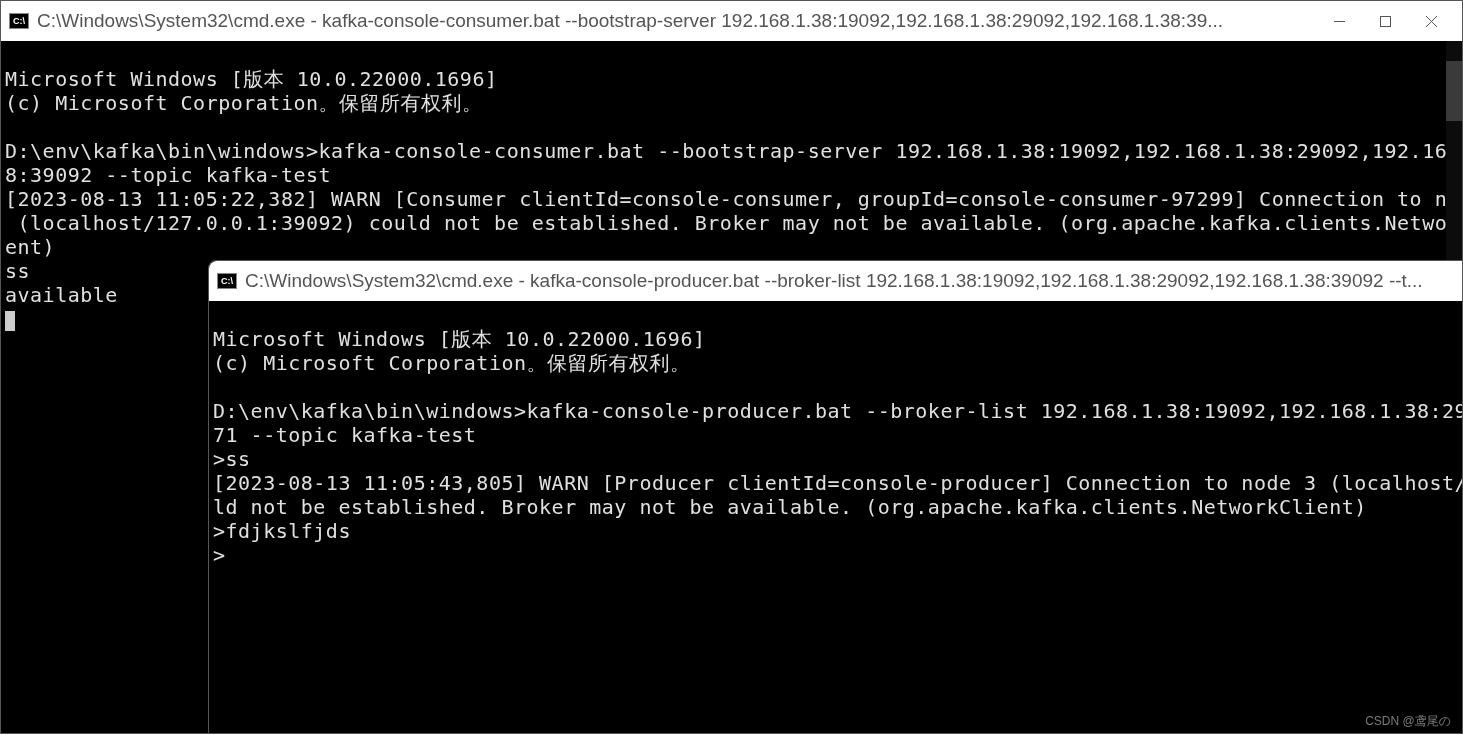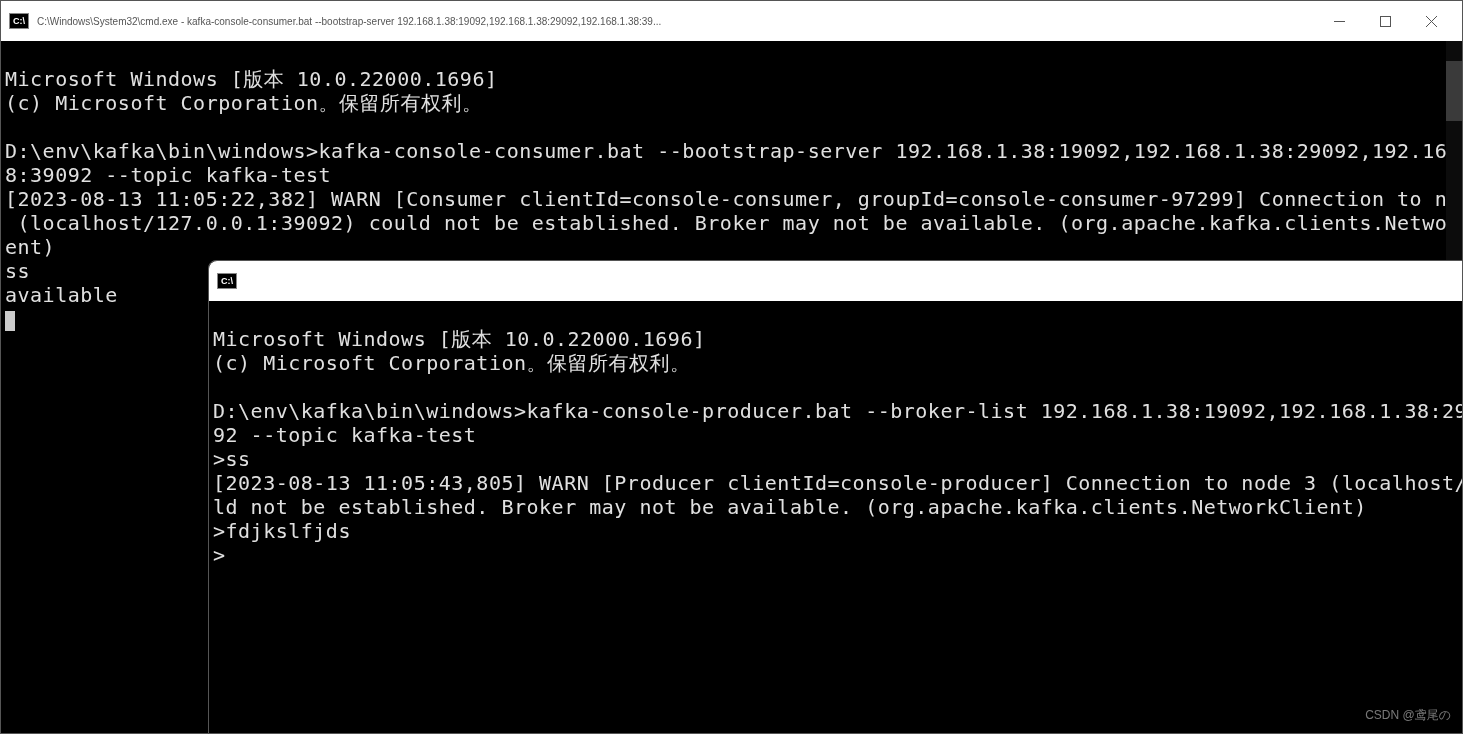--- a/index.html
+++ b/index.html
@@ -57,21 +57,21 @@
       align-items: center;
       justify-content: center;
       margin-right: 8px;
       border: 1px solid #888;
       font-family: Arial, sans-serif;
       flex-shrink: 0;
     }
     .title-text {
       flex: 1;
       color: #555;
-      font-size: 10px;
+      font-size: 19px;
       font-family: "Microsoft YaHei", "Segoe UI", sans-serif;
       white-space: nowrap;
       overflow: hidden;
       text-overflow: ellipsis;
     }
     .window-controls {
       display: flex;
       align-items: center;
       gap: 0;
       margin-left: auto;
@@ -113,21 +113,21 @@
       position: absolute;
       top: 20px;
       right: 0;
       width: 16px;
       height: 60px;
       background: #3a3a3a;
     }
     .watermark {
       position: absolute;
       right: 12px;
-      bottom: 10px;
+      bottom: 4px;
       color: rgba(200,200,200,0.6);
       font-size: 12px;
       font-family: "Microsoft YaHei", sans-serif;
     }
     .cursor-block {
       display: inline-block;
       width: 10px;
       height: 20px;
       background: #ccc;
       vertical-align: text-bottom;
@@ -183,27 +183,28 @@
 <span>available</span>
 <span class="cursor-block"></span></div>
   <div class="scrollbar">
     <div class="scrollbar-thumb"></div>
   </div>
 </div>
 
 <div class="window window-front">
   <div class="titlebar titlebar-front">
     <span class="title-icon">C:\</span>
+    <span class="title-text">C:\Windows\System32\cmd.exe - kafka-console-producer.bat  --broker-list 192.168.1.38:19092,192.168.1.38:29092,192.168.1.38:39092 --t...</span>
   </div>
   <div class="terminal-content">
 <span>Microsoft Windows [版本 10.0.22000.1696]</span>
 <span>(c) Microsoft Corporation。保留所有权利。</span>
 <span></span>
 <span>D:\env\kafka\bin\windows&gt;kafka-console-producer.bat --broker-list 192.168.1.38:19092,192.168.1.38:29092,1</span>
-<span>92 --topic kafka-test</span>
+<span>71 --topic kafka-test</span>
 <span>&gt;ss</span>
 <span>[2023-08-13 11:05:43,805] WARN [Producer clientId=console-producer] Connection to node 3 (localhost/127.0</span>
 <span>ld not be established. Broker may not be available. (org.apache.kafka.clients.NetworkClient)</span>
 <span>&gt;fdjkslfjds</span>
 <span>&gt;</span></div>
 </div>
 
 <div class="watermark">CSDN @鸢尾の</div>
 
 </body></html>

